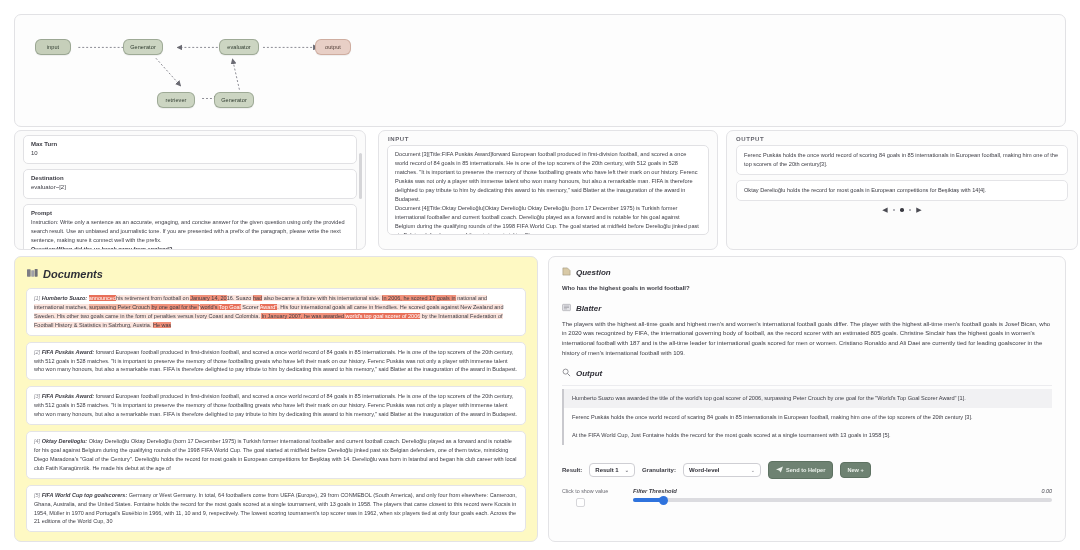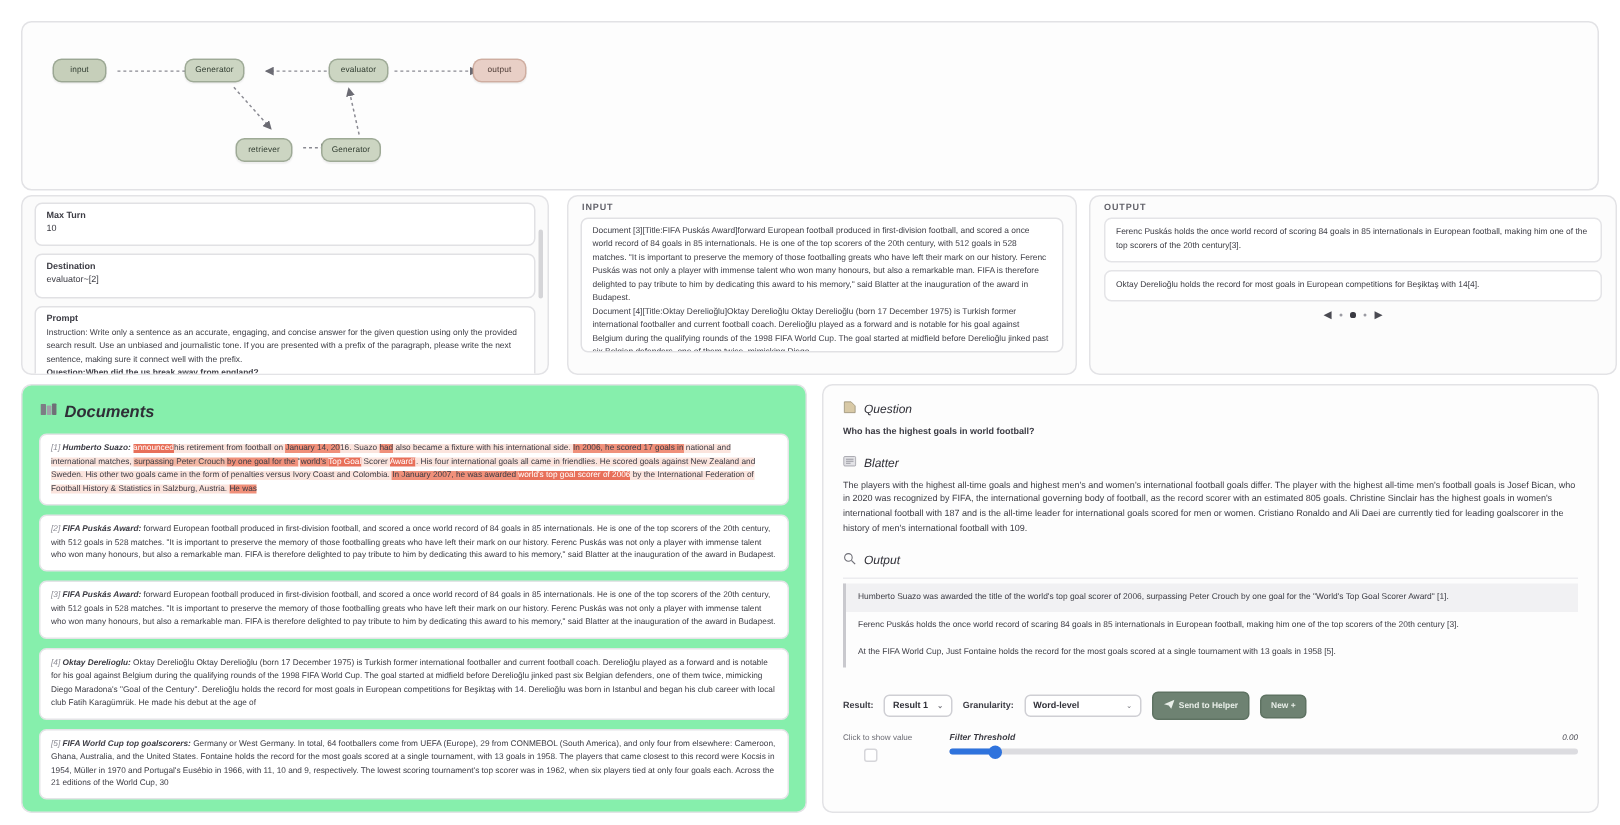--- a/index.html
+++ b/index.html
@@ -76,21 +76,21 @@
   }
   .carousel { display:flex; align-items:center; justify-content:center; gap:5px; margin-top:5px; }
   .carousel .arw { font-size: 7px; color:#4a4a52; }
   .carousel .dot { width:2.5px; height:2.5px; border-radius:50%; background:#9b9ba3; }
   .carousel .dot.active { width:3.5px; height:3.5px; background:#3a3a42; }
 
   
   .docs-panel {
     position: absolute; left: 14px; top: 256px;
     width: 524px; height: 286px;
-    background: #86efac; border: 1px solid #e3e3e6; border-radius: 7px;
+    background: #fef9c3; border: 1px solid #e3e3e6; border-radius: 7px;
     overflow: hidden;
   }
   .qa-panel {
     position: absolute; left: 548px; top: 256px;
     width: 518px; height: 286px;
     background: #fdfdfd; border: 1px solid #e3e3e6; border-radius: 7px;
     overflow: hidden;
   }
   .docs-head {
     display:flex; align-items:center; gap:5px;
@@ -102,21 +102,21 @@
   .doc-title { font-style: italic; font-weight: bold; color:#3b3b43; }
   .hl1 { background:#fbe4dd; }
   .hl2 { background:#f4b8a5; }
   .hl3 { background:#e8705a; color:#fff; }
   .hl4 { background:#f0907a; }
 
   
   .qa-inner { padding: 10px 13px; }
   .qa-head {
     display:flex; align-items:center; gap:5px;
-    font-size: 8px; font-weight:normal; font-style:italic; color:#2f2f37;
+    font-size: 8px; font-weight:bold; font-style:italic; color:#2f2f37;
     margin-bottom: 6px;
   }
   .qa-text { font-size: 6px; line-height:1.62; color:#3b3b43; margin-bottom: 9px; }
   .out-rows { border-top:1px solid #ececef; padding-top:3px; }
   .out-row {
     font-size: 5.6px; line-height:1.6; color:#3b3b43;
     padding: 5px 8px; border-left: 2px solid #c9c9ce;
   }
   .out-row.shaded { background:#f1f1f3; }
 

